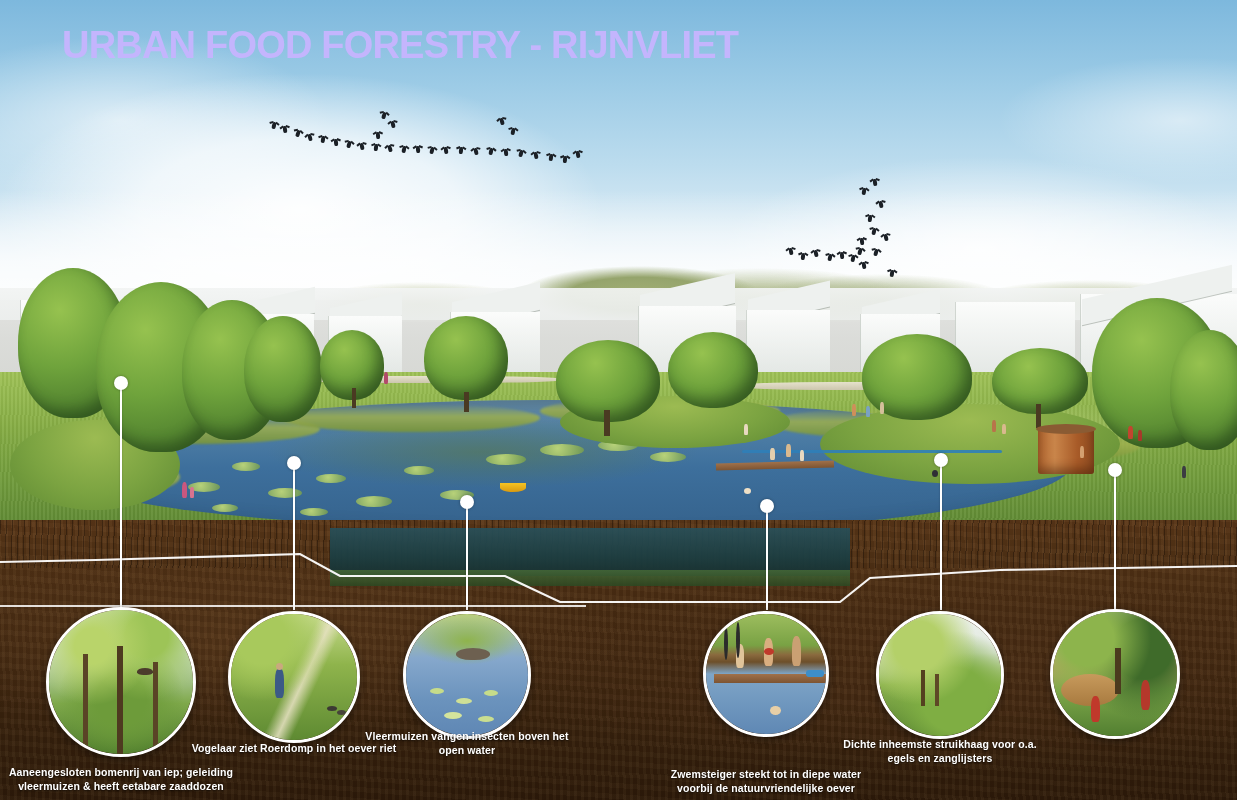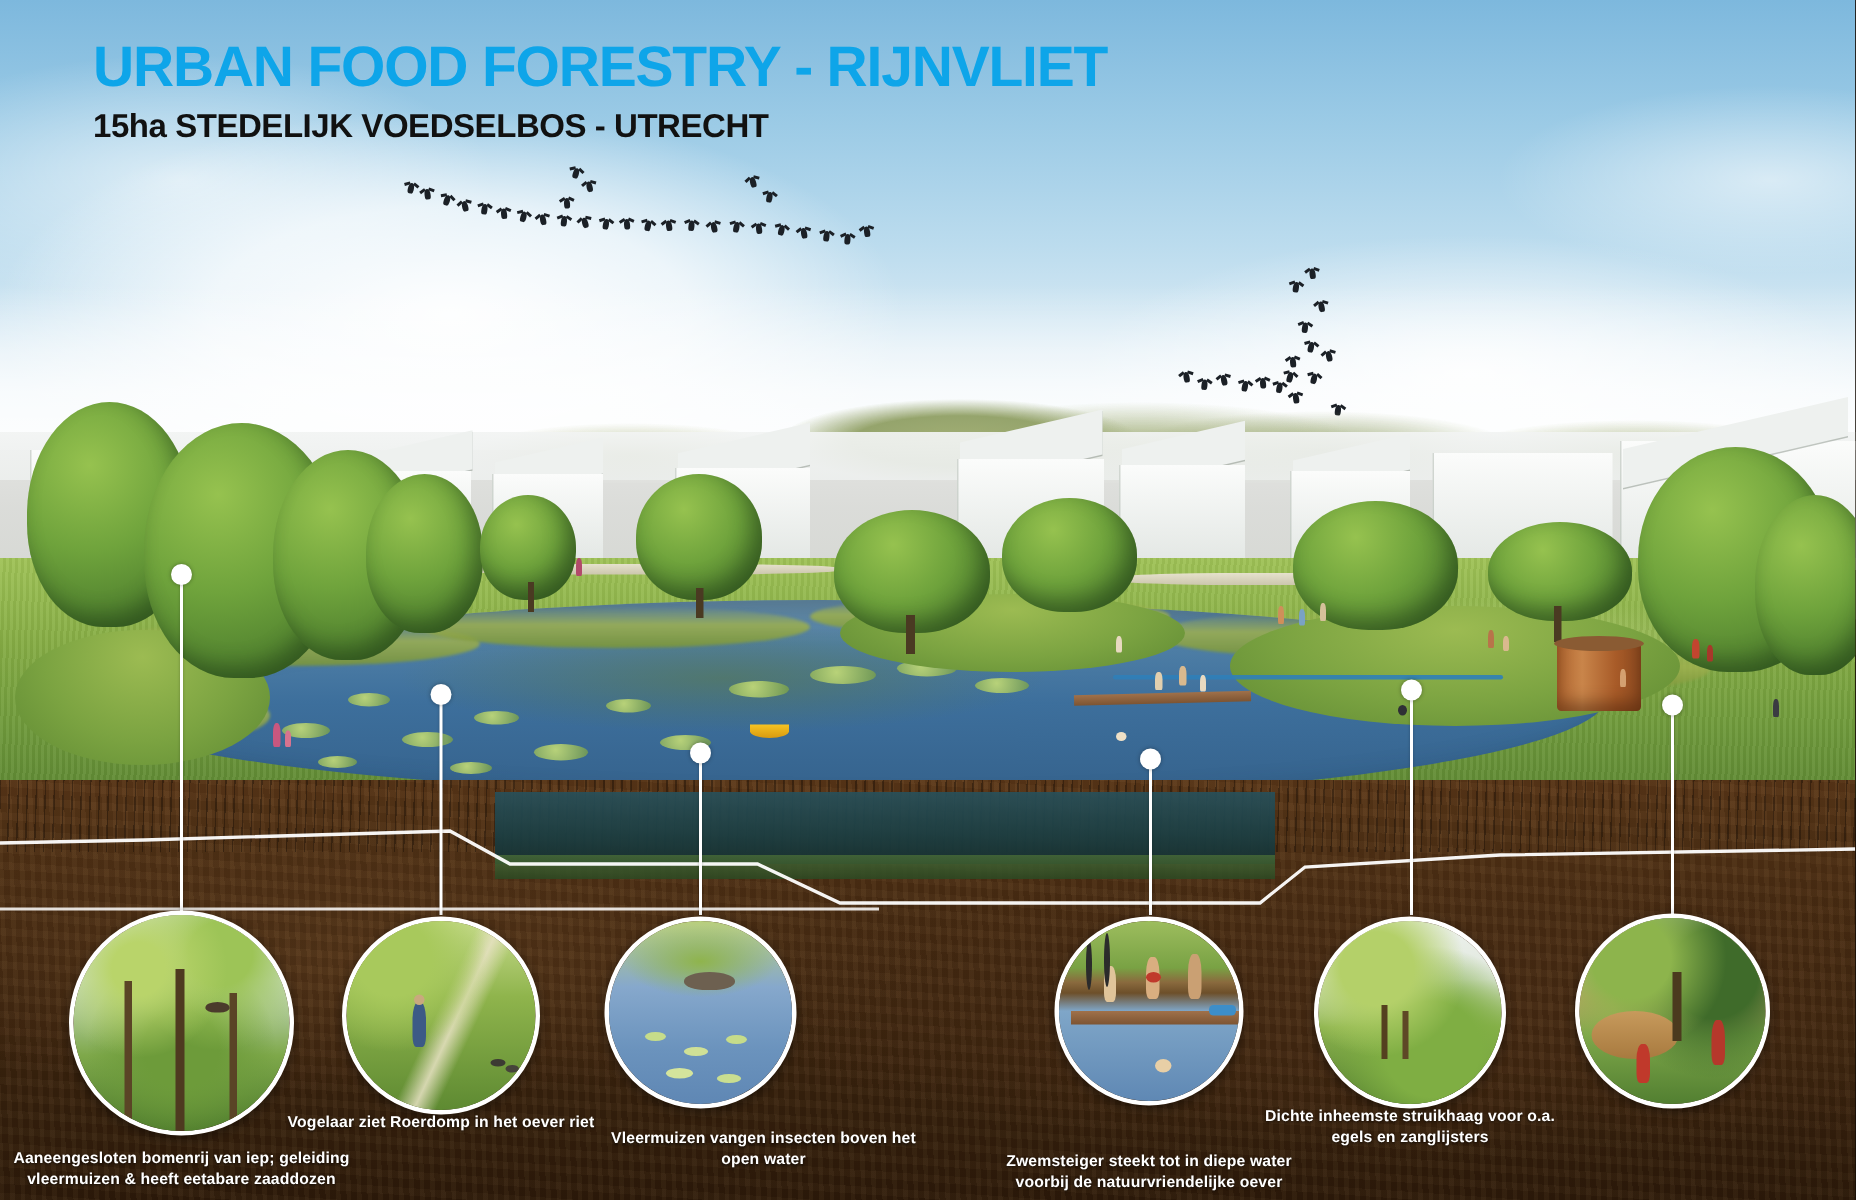--- a/index.html
+++ b/index.html
@@ -225,21 +225,21 @@
       radial-gradient(circle at 28% 22%, #8db44c 0 20%, rgba(141,180,76,0) 48%),
       radial-gradient(circle at 72% 30%, #3f6b2a 0 24%, rgba(63,107,42,0) 56%),
       linear-gradient(to bottom, #cfd9cf 0%, #c2a06a 42%, #7fa84a 62%, #527f31 100%);
   }
   .ph-dot { position:absolute; border-radius:50%; }
   .ph-fig { position:absolute; border-radius:40% 40% 25% 25%; }
 
   
   .title-wrap { position:absolute; left:62px; top:26px; }
   .title {
-    font-size:38px; font-weight:800; color:#0ea5e9; letter-spacing:-0.8px;
+    font-size:38px; font-weight:800; color:#c4b5fd; letter-spacing:-0.8px;
     line-height:1.0; white-space:nowrap;
   }
   .subtitle {
     margin-top:7px;
     font-size:22px; font-weight:800; color:#111; letter-spacing:-0.3px;
     white-space:nowrap;
   }
 </style>
 </head>
 <body>
@@ -469,21 +469,21 @@
   <div class="callout" style="left:403px;top:611px;">
     <div class="photo" style="width:128px;height:128px;">
       <div class="ph ph-water"></div>
       <div class="ph-dot" style="left:50px;top:34px;width:34px;height:12px;background:#6d6050;border-radius:50% 50% 45% 45%;"></div>
       <div class="ph-dot" style="left:24px;top:74px;width:14px;height:6px;background:#c6dc8a;"></div>
       <div class="ph-dot" style="left:50px;top:84px;width:16px;height:6px;background:#cfe096;"></div>
       <div class="ph-dot" style="left:78px;top:76px;width:14px;height:6px;background:#c6dc8a;"></div>
       <div class="ph-dot" style="left:38px;top:98px;width:18px;height:7px;background:#d4e49c;"></div>
       <div class="ph-dot" style="left:72px;top:102px;width:16px;height:6px;background:#c9de90;"></div>
     </div>
-    <div class="cap" style="left:-38px;top:142px;width:204px;margin-left:42px;">Vleermuizen vangen insecten boven het open water</div>
+    <div class="cap" style="left:-38px;top:119px;width:204px;">Vleermuizen vangen insecten boven het open water</div>
   </div>
 
   <div class="callout" style="left:703px;top:611px;">
     <div class="photo" style="width:126px;height:126px;">
       <div class="ph ph-swim"></div>
       <div class="jetty" style="left:8px;top:60px;width:112px;height:9px;"></div>
       <div class="ph-fig" style="left:30px;top:30px;width:8px;height:24px;background:#e0c49a;"></div>
       <div class="ph-fig" style="left:58px;top:24px;width:9px;height:28px;background:#d9ae80;"></div>
       <div class="ph-dot" style="left:58px;top:34px;width:10px;height:7px;background:#c0392b;"></div>
       <div class="ph-fig" style="left:86px;top:22px;width:9px;height:30px;background:#caa073;"></div>
@@ -509,16 +509,15 @@
       <div class="ph ph-berry"></div>
       <div class="ph-dot" style="left:8px;top:62px;width:58px;height:32px;background:linear-gradient(to bottom,#c79a5c,#a87a3f);"></div>
       <div class="ph-fig" style="left:38px;top:84px;width:9px;height:26px;background:#c0392b;"></div>
       <div class="ph-fig" style="left:88px;top:68px;width:9px;height:30px;background:#b5382b;"></div>
       <div class="trunk" style="left:62px;top:36px;width:6px;height:46px;background:#4b3a1e;"></div>
     </div>
   </div>
 
   <div class="title-wrap">
     <div class="title">URBAN FOOD FORESTRY - RIJNVLIET</div>
-    <div class="subtitle">15ha STEDELIJK VOEDSELBOS - UTRECHT</div>
   </div>
 
 </div>
 
 </body></html>

